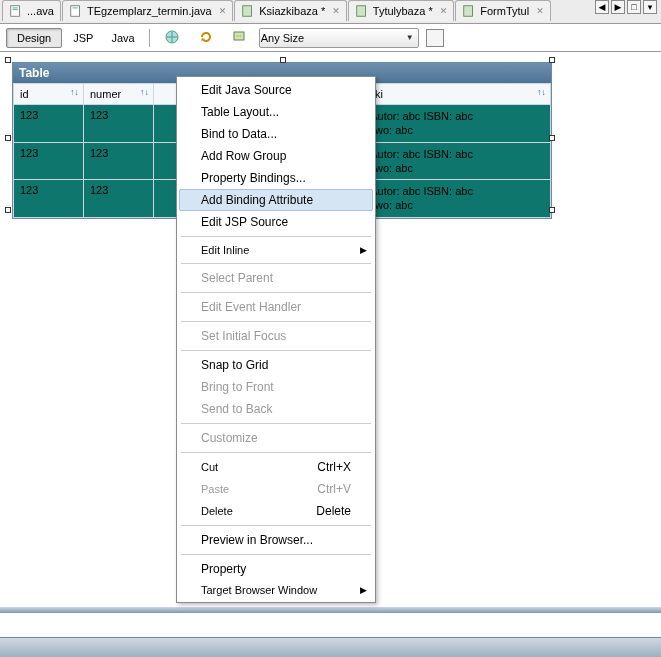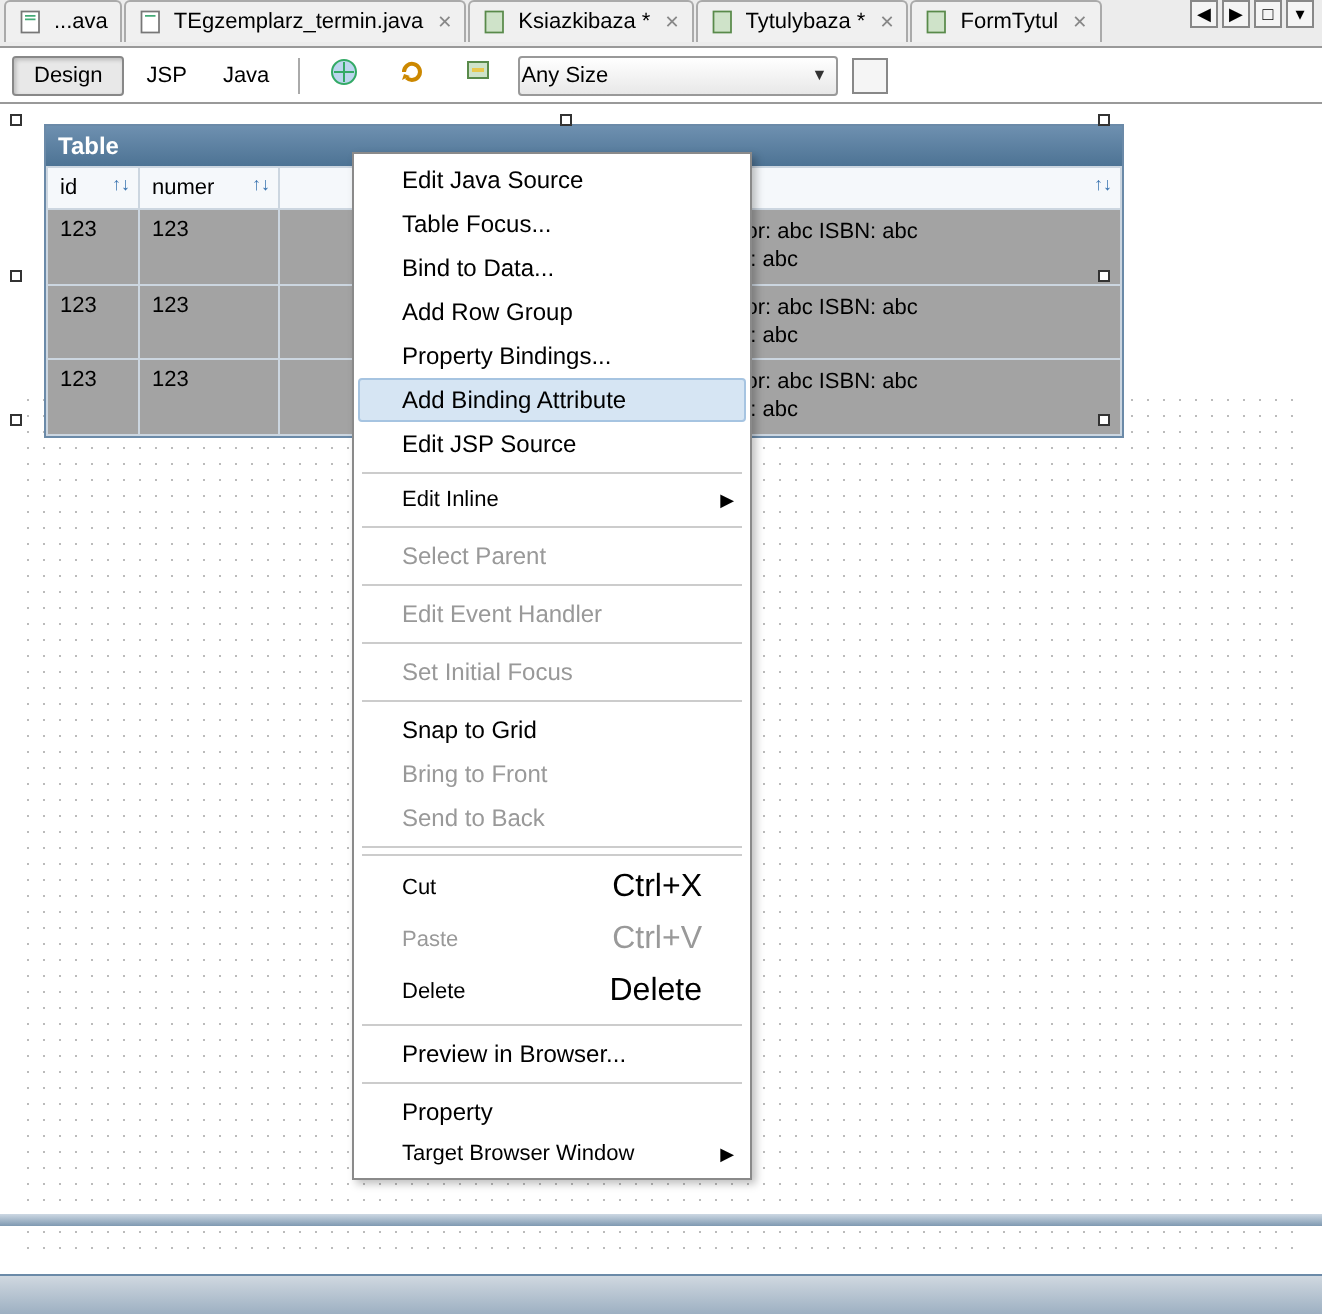--- a/index.html
+++ b/index.html
@@ -18,37 +18,37 @@
   .tool-btn.flat { border: 1px solid transparent; background: transparent; padding: 3px 6px; }
   .tool-sep { width: 1px; height: 18px; background: #aaa; margin: 0 3px; }
   .tool-icon { width: 16px; height: 16px; display: inline-block; }
   .size-combo { display: flex; align-items: center; border: 1px solid #999; background: linear-gradient(#fff,#e8e8e8); border-radius: 2px; height: 20px; padding: 0 4px 0 1px; width: 160px; justify-content: space-between; cursor: pointer; }
   .size-combo .arrow { font-size: 8px; color: #333; }
   .tool-right-btn { width: 18px; height: 18px; border: 1px solid #888; background: #f5f5f5; cursor: pointer; margin-left: 3px; }
   
   .canvas { position: absolute; top: 52px; left: 0; right: 0; bottom: 20px; background: #fff; overflow: hidden; }
   .dotted-bg { position: absolute; top: 144px; left: 10px; right: 10px; bottom: 10px; background-image: radial-gradient(#bbb 0.5px, transparent 0.5px); background-size: 8px 8px; }
   
-  .table-widget { position: absolute; top: 10px; left: 22px; width: 540px; border: 1px solid #6b8aa8; background: #a3a3a3; }
+  .table-widget { position: absolute; top: 10px; left: 12px; width: 540px; border: 1px solid #6b8aa8; background: #0f766e; }
   .table-title { background: linear-gradient(#6e90b0,#4d7394); color: #fff; font-weight: bold; padding: 3px 6px; font-size: 12px; }
   .tbl { width: 100%; border-collapse: collapse; }
   .tbl th, .tbl td { border: 1px solid #ccd6e0; padding: 4px 6px; text-align: left; vertical-align: top; }
   .tbl th { background: #f5f8fb; font-weight: normal; position: relative; }
   .col-sort { position: absolute; right: 4px; top: 3px; color: #3a74b0; font-size: 9px; }
   .tbl td.multi { font-size: 11px; line-height: 1.3; }
   
   .sel-handles { position: absolute; pointer-events: none; }
   .handle { position: absolute; width: 6px; height: 6px; background: #fff; border: 1px solid #333; }
   
   .ctx-menu { position: absolute; top: 76px; left: 176px; width: 200px; background: #fff; border: 1px solid #8a8a8a; box-shadow: 2px 2px 4px rgba(0,0,0,.25); z-index: 100; padding: 2px; }
   .ctx-item { display: flex; align-items: center; padding: 4px 22px 4px 22px; cursor: default; position: relative; font-size: 12px; color: #000; }
   .ctx-item.disabled { color: #999; }
   .ctx-item.hover { background: #d6e5f3; border: 1px solid #a6c4e1; padding: 3px 21px 3px 21px; border-radius: 2px; }
   .ctx-sep { height: 1px; background: #ccc; margin: 3px 2px; }
-  .ctx-short { margin-left: auto; color: #000; font-size: 16px; }
+  .ctx-short { margin-left: auto; color: #000; font-size: 12px; }
   .ctx-item.disabled .ctx-short { color: #999; }
   .ctx-arrow { position: absolute; right: 6px; font-size: 9px; }
   
   .bottom-bar { position: absolute; bottom: 0; left: 0; right: 0; height: 20px; background: linear-gradient(#d0d8e0,#9db0c2); border-top: 1px solid #6b8aa8; }
   .bottom-strip { position: absolute; bottom: 24px; left: 0; right: 0; height: 6px; background: linear-gradient(#cdd8e3,#7f99b1); }
   
   svg { display: block; }
 </style>
 </head>
 <body>
@@ -140,21 +140,21 @@
 </div>
 
 <div class="canvas">
   <div class="dotted-bg"></div>
 
   <div class="table-widget">
     <div class="table-title">Table</div>
     <table class="tbl">
       <thead>
         <tr>
-          <th style="width:46px"><span>id</span><span class="col-sort">↑↓</span></th>
+          <th style="width:70px"><span>id</span><span class="col-sort">↑↓</span></th>
           <th style="width:70px"><span>numer</span><span class="col-sort">↑↓</span></th>
           <th style="width:190px"><span></span></th>
           <th><span>ksiazki</span><span class="col-sort">↑↓</span></th>
         </tr>
       </thead>
       <tbody id="tbody">
           <tr>
             <td>123</td>
             <td>123</td>
             <td></td>
@@ -185,21 +185,21 @@
     <div class="handle" style="bottom:-3px;left:-3px"></div>
     <div class="handle" style="bottom:-3px;left:50%"></div>
     <div class="handle" style="bottom:-3px;right:-3px"></div>
   </div>
 
   <div class="bottom-strip"></div>
 </div>
 
 <div class="ctx-menu">
   <div class="ctx-item">Edit Java Source</div>
-  <div class="ctx-item">Table Focus...</div>
+  <div class="ctx-item">Table Layout...</div>
   <div class="ctx-item">Bind to Data...</div>
   <div class="ctx-item">Add Row Group</div>
   <div class="ctx-item">Property Bindings...</div>
   <div class="ctx-item hover">Add Binding Attribute</div>
   <div class="ctx-item">Edit JSP Source</div>
   <div class="ctx-sep"></div>
   <div class="ctx-item">
       <span>Edit Inline</span>
       <span class="ctx-arrow">▶</span>
     </div>
@@ -207,20 +207,21 @@
   <div class="ctx-item disabled">Select Parent</div>
   <div class="ctx-sep"></div>
   <div class="ctx-item disabled">Edit Event Handler</div>
   <div class="ctx-sep"></div>
   <div class="ctx-item disabled">Set Initial Focus</div>
   <div class="ctx-sep"></div>
   <div class="ctx-item">Snap to Grid</div>
   <div class="ctx-item disabled">Bring to Front</div>
   <div class="ctx-item disabled">Send to Back</div>
   <div class="ctx-sep"></div>
+  <div class="ctx-item disabled">Customize</div>
   <div class="ctx-sep"></div>
   <div class="ctx-item">
       <span>Cut</span>
       <span class="ctx-short">Ctrl+X</span>
     </div>
   <div class="ctx-item disabled">
       <span>Paste</span>
       <span class="ctx-short">Ctrl+V</span>
     </div>
   <div class="ctx-item">

